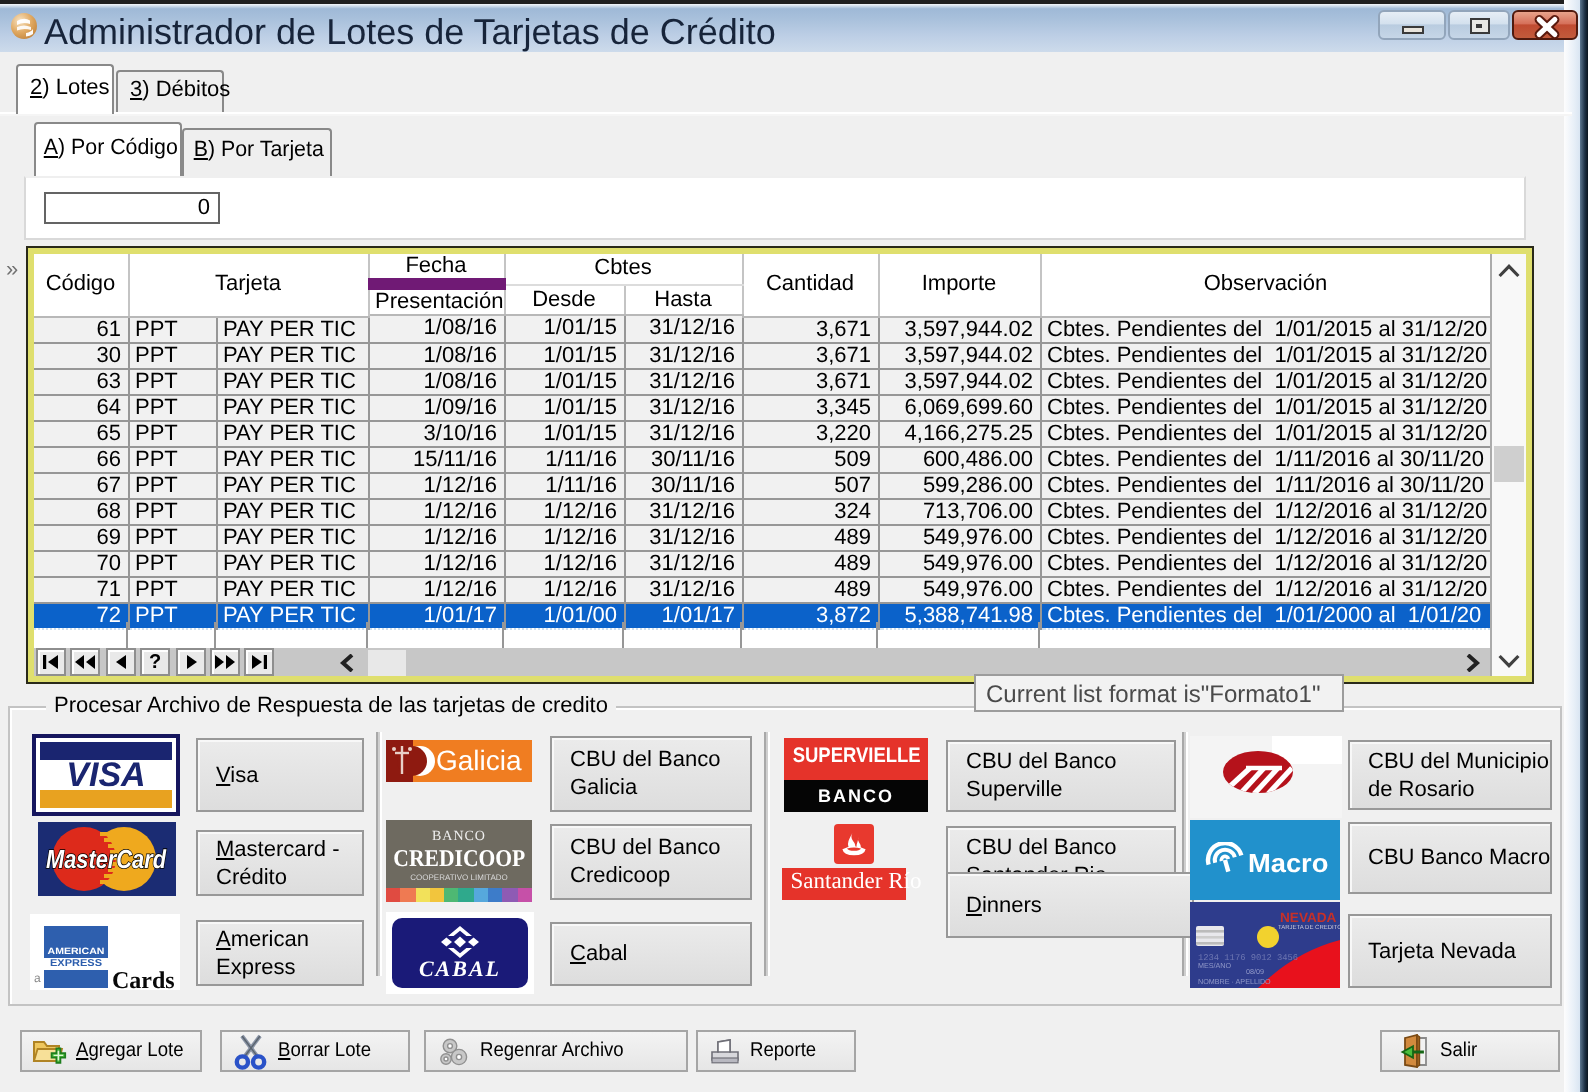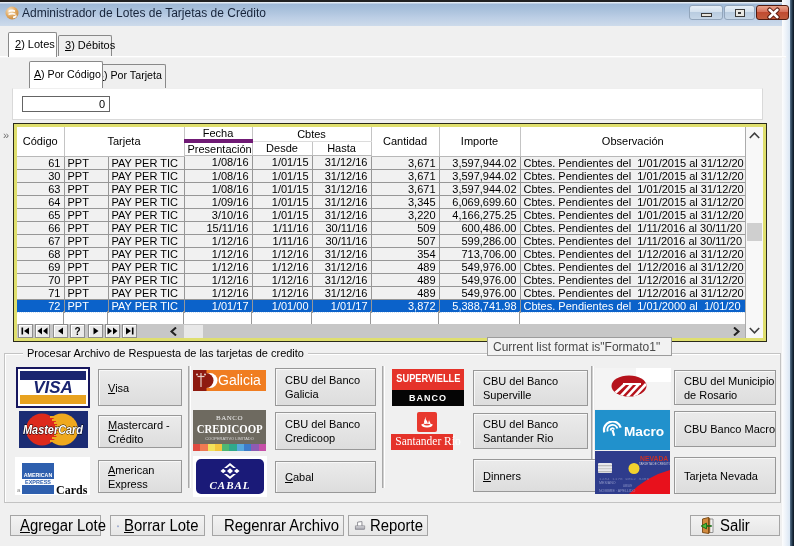--- a/index.html
+++ b/index.html
@@ -1,33 +1,33 @@
 <!DOCTYPE html>
 <html><head>
 <meta charset="utf-8">
 <style>
 html,body{margin:0;padding:0}
 #w{position:relative;width:794px;height:546px;background:#F0F0F0;font-family:"Liberation Sans",sans-serif;font-size:11px;color:#000;overflow:hidden}
 .abs{position:absolute;box-sizing:border-box}
 
 #tbar{left:0;top:0;width:794px;height:26px;background:linear-gradient(180deg,#F4F7FA 0%,#9FB9D7 10%,#A8C0DB 30%,#BCCEE5 65%,#CDDBEB 100%);border-top:2px solid #202020}
-#ttl{left:22px;top:6px;font-size:12px;color:#17243A}
+#ttl{left:22px;top:6px;font-size:18px;color:#17243A}
 .capbtn{top:5px;height:15px;border-radius:3px}
 #bmin{left:689px;width:34px;background:linear-gradient(180deg,#E6EEF6 0%,#D4E1EE 45%,#B9CCE0 50%,#C6D6E7 100%);border:1px solid #92A5BB}
 #bmax{left:724px;width:31px;background:linear-gradient(180deg,#E6EEF6 0%,#D4E1EE 45%,#B9CCE0 50%,#C6D6E7 100%);border:1px solid #92A5BB}
 #bcls{left:756px;width:33px;background:linear-gradient(180deg,#E8A38B 0%,#D6705A 45%,#C04B31 50%,#C25B3C 100%);border:1px solid #501A0E}
 
 #rb1{left:782px;top:0;width:8px;height:546px;background:linear-gradient(90deg,#FDFDFD,#E9F0F8 60%,#D9E5F2)}
 #rb2{left:790px;top:0;width:4px;height:546px;background:linear-gradient(90deg,#5E7891,#1E3246 60%,#0A141E)}
 
 .tab{border:1px solid #898989;border-bottom:none;border-radius:2px 2px 0 0}
 #tab1{left:8px;top:32px;width:49px;height:25px;background:#FFF;z-index:3}
 #tab2{left:58px;top:35px;width:54px;height:21px;background:#EFEFEF;z-index:1}
 #tabln{left:0px;top:56px;width:786px;height:2px;background:#F5F5F5;border-top:1px solid #FFF;z-index:2}
-#stab1{left:29px;top:61px;width:74px;height:27px;background:#FFF;z-index:3}
+#stab1{left:17px;top:61px;width:74px;height:27px;background:#FFF;z-index:3}
 #stab2{left:91px;top:64px;width:75px;height:24px;background:#EFEFEF;z-index:1}
 .tabtxt{padding:5px 0 0 6px;white-space:nowrap}
 
 #wpan{left:12px;top:88px;width:751px;height:32px;background:#FFF;border:1px solid #D9D9D9;border-top:1px solid #EFEFEF;z-index:2}
 #edit0{left:22px;top:96px;width:88px;height:16px;background:#FFF;border:1px solid #646464;z-index:3;text-align:right;line-height:15px;padding-right:4px}
 
 #gframe{left:13px;top:123px;width:754px;height:219px;background:#DFDF6E;border:1px solid #2A2A1A}
 #gwhite{left:17px;top:127px;width:746px;height:211px;background:#FFF}
 #marker{left:3px;top:129px;width:12px;height:12px;color:#707070;font-size:11px}
 
@@ -46,21 +46,21 @@
 #vthumb{left:747px;top:223px;width:15px;height:18px;background:#CFCFCF}
 
 #tip{left:487px;top:337px;width:185px;height:19px;background:#F0F0F0;border:1px solid #9C9C9C;z-index:9;line-height:18px;padding-left:5px;font-size:12px;color:#4A4A4A;background:#F2F2F2}
 
 #gbox{left:4px;top:353px;width:777px;height:150px;border:1px solid #C3C3C3;box-shadow:1px 1px 0 #FFF inset}
 #glabel{left:23px;top:347px;background:#F0F0F0;padding:0 4px;z-index:2}
 .cbu{background:linear-gradient(180deg,#EBEBEB,#DDDDDD);border:1px solid #989898;display:flex;align-items:center;padding-left:9px;font-size:11px;line-height:14px;box-shadow:inset 1px 1px 0 #F8F8F8}
 .cbu span{white-space:nowrap}
 .divv{width:3px;background:#CFCFCF;border-left:1px solid #A8A8A8;border-right:1px solid #FFF}
 
-.bbtn{top:515px;height:21px;white-space:nowrap;background:linear-gradient(180deg,#F3F3F3,#E6E6E6);border:1px solid #A5A5A5;display:flex;align-items:center;font-size:16px}
+.bbtn{top:515px;height:21px;white-space:nowrap;background:linear-gradient(180deg,#F3F3F3,#E6E6E6);border:1px solid #A5A5A5;display:flex;align-items:center;font-size:10px}
 .bbtn>span{transform:scaleX(0.93);transform-origin:left}
 .u{text-decoration:underline}
 </style>
 </head>
 <body>
 <div id="w">
   <div class="abs" id="tbar"></div>
   <div class="abs" id="rb1"></div>
   <div class="abs" id="rb2"></div>
   <div class="abs" id="icon" style="left:5px;top:6px">
@@ -126,21 +126,21 @@
         <col style="width:60px">
         <col style="width:59px">
         <col style="width:68px">
         <col style="width:81px">
         <col style="width:225px">
       </colgroup>
    <thead>
     <tr style="height:14px">
       <td rowspan="2" style="border-right:1px solid #C4C4C4">Código</td>
       <td colspan="2" rowspan="2" style="border-right:1px solid #C4C4C4">Tarjeta</td>
-      <td style="border-right:1px solid #C4C4C4;border-bottom:4px solid #701a75">Fecha</td>
+      <td style="border-right:1px solid #C4C4C4;border-bottom:6px solid #701a75">Fecha</td>
       <td colspan="2" style="border-right:1px solid #C4C4C4;border-bottom:1px solid #DCDCDC">Cbtes</td>
       <td rowspan="2" style="border-right:1px solid #C4C4C4">Cantidad</td>
       <td rowspan="2" style="border-right:1px solid #C4C4C4">Importe</td>
       <td rowspan="2">Observación</td>
     </tr>
     <tr style="height:14px">
       <td style="border-right:1px solid #C4C4C4;border-bottom:1px solid #B8B8B8">Presentación</td>
       <td style="border-right:1px solid #C4C4C4;border-bottom:1px solid #B8B8B8">Desde</td>
       <td style="border-right:1px solid #C4C4C4;border-bottom:1px solid #B8B8B8">Hasta</td>
     </tr>
@@ -228,21 +228,21 @@
           <td class="r">599,286.00</td>
           <td>Cbtes. Pendientes del&nbsp; 1/11/2016 al 30/11/20</td>
         </tr>
     <tr>
           <td class="r">68</td>
           <td>PPT</td>
           <td>PAY PER TIC</td>
           <td class="r">1/12/16</td>
           <td class="r">1/12/16</td>
           <td class="r">31/12/16</td>
-          <td class="r">354</td>
+          <td class="r">324</td>
           <td class="r">713,706.00</td>
           <td>Cbtes. Pendientes del&nbsp; 1/12/2016 al 31/12/20</td>
         </tr>
     <tr>
           <td class="r">69</td>
           <td>PPT</td>
           <td>PAY PER TIC</td>
           <td class="r">1/12/16</td>
           <td class="r">1/12/16</td>
           <td class="r">31/12/16</td>
@@ -450,21 +450,21 @@
         </g>
         <path d="M3.5 9.2 Q7 8.2 10.5 9.2 Q9.8 10.4 7 10.4 Q4.2 10.4 3.5 9.2 Z" fill="#E8392E"></path>
       </svg>
   </div>
   <div class="abs" style="left:391px;top:433.5px;width:62px;height:16px;background:#E5332A">
     <div class="abs" style="left:0;top:1px;width:74px;font-family:'Liberation Serif',serif;font-size:11.5px;color:#FFF;text-align:center">Santander Río</div>
   </div>
   <div class="abs cbu" style="left:473px;top:413px;width:115px;height:36px">
       <span>CBU del Banco<br>Santander Rio</span>
     </div>
-  <div class="abs cbu" style="left:473px;top:459px;width:124px;height:33px">
+  <div class="abs cbu" style="left:473px;top:436px;width:124px;height:33px">
       <span><span class="u">D</span>inners</span>
     </div>
   <div class="abs" style="left:595px;top:368px;width:76px;height:41px;background:#F4F4F4">
     <div class="abs" style="left:41px;top:0;width:35px;height:14px;background:#FFF"></div>
     <svg class="abs" style="left:16px;top:7px" width="36" height="22" viewBox="0 0 36 22">
       <defs>
           <clipPath id="mrclip">
             <ellipse cx="18" cy="11" rx="17.5" ry="10.5"></ellipse>
           </clipPath>
         </defs>

